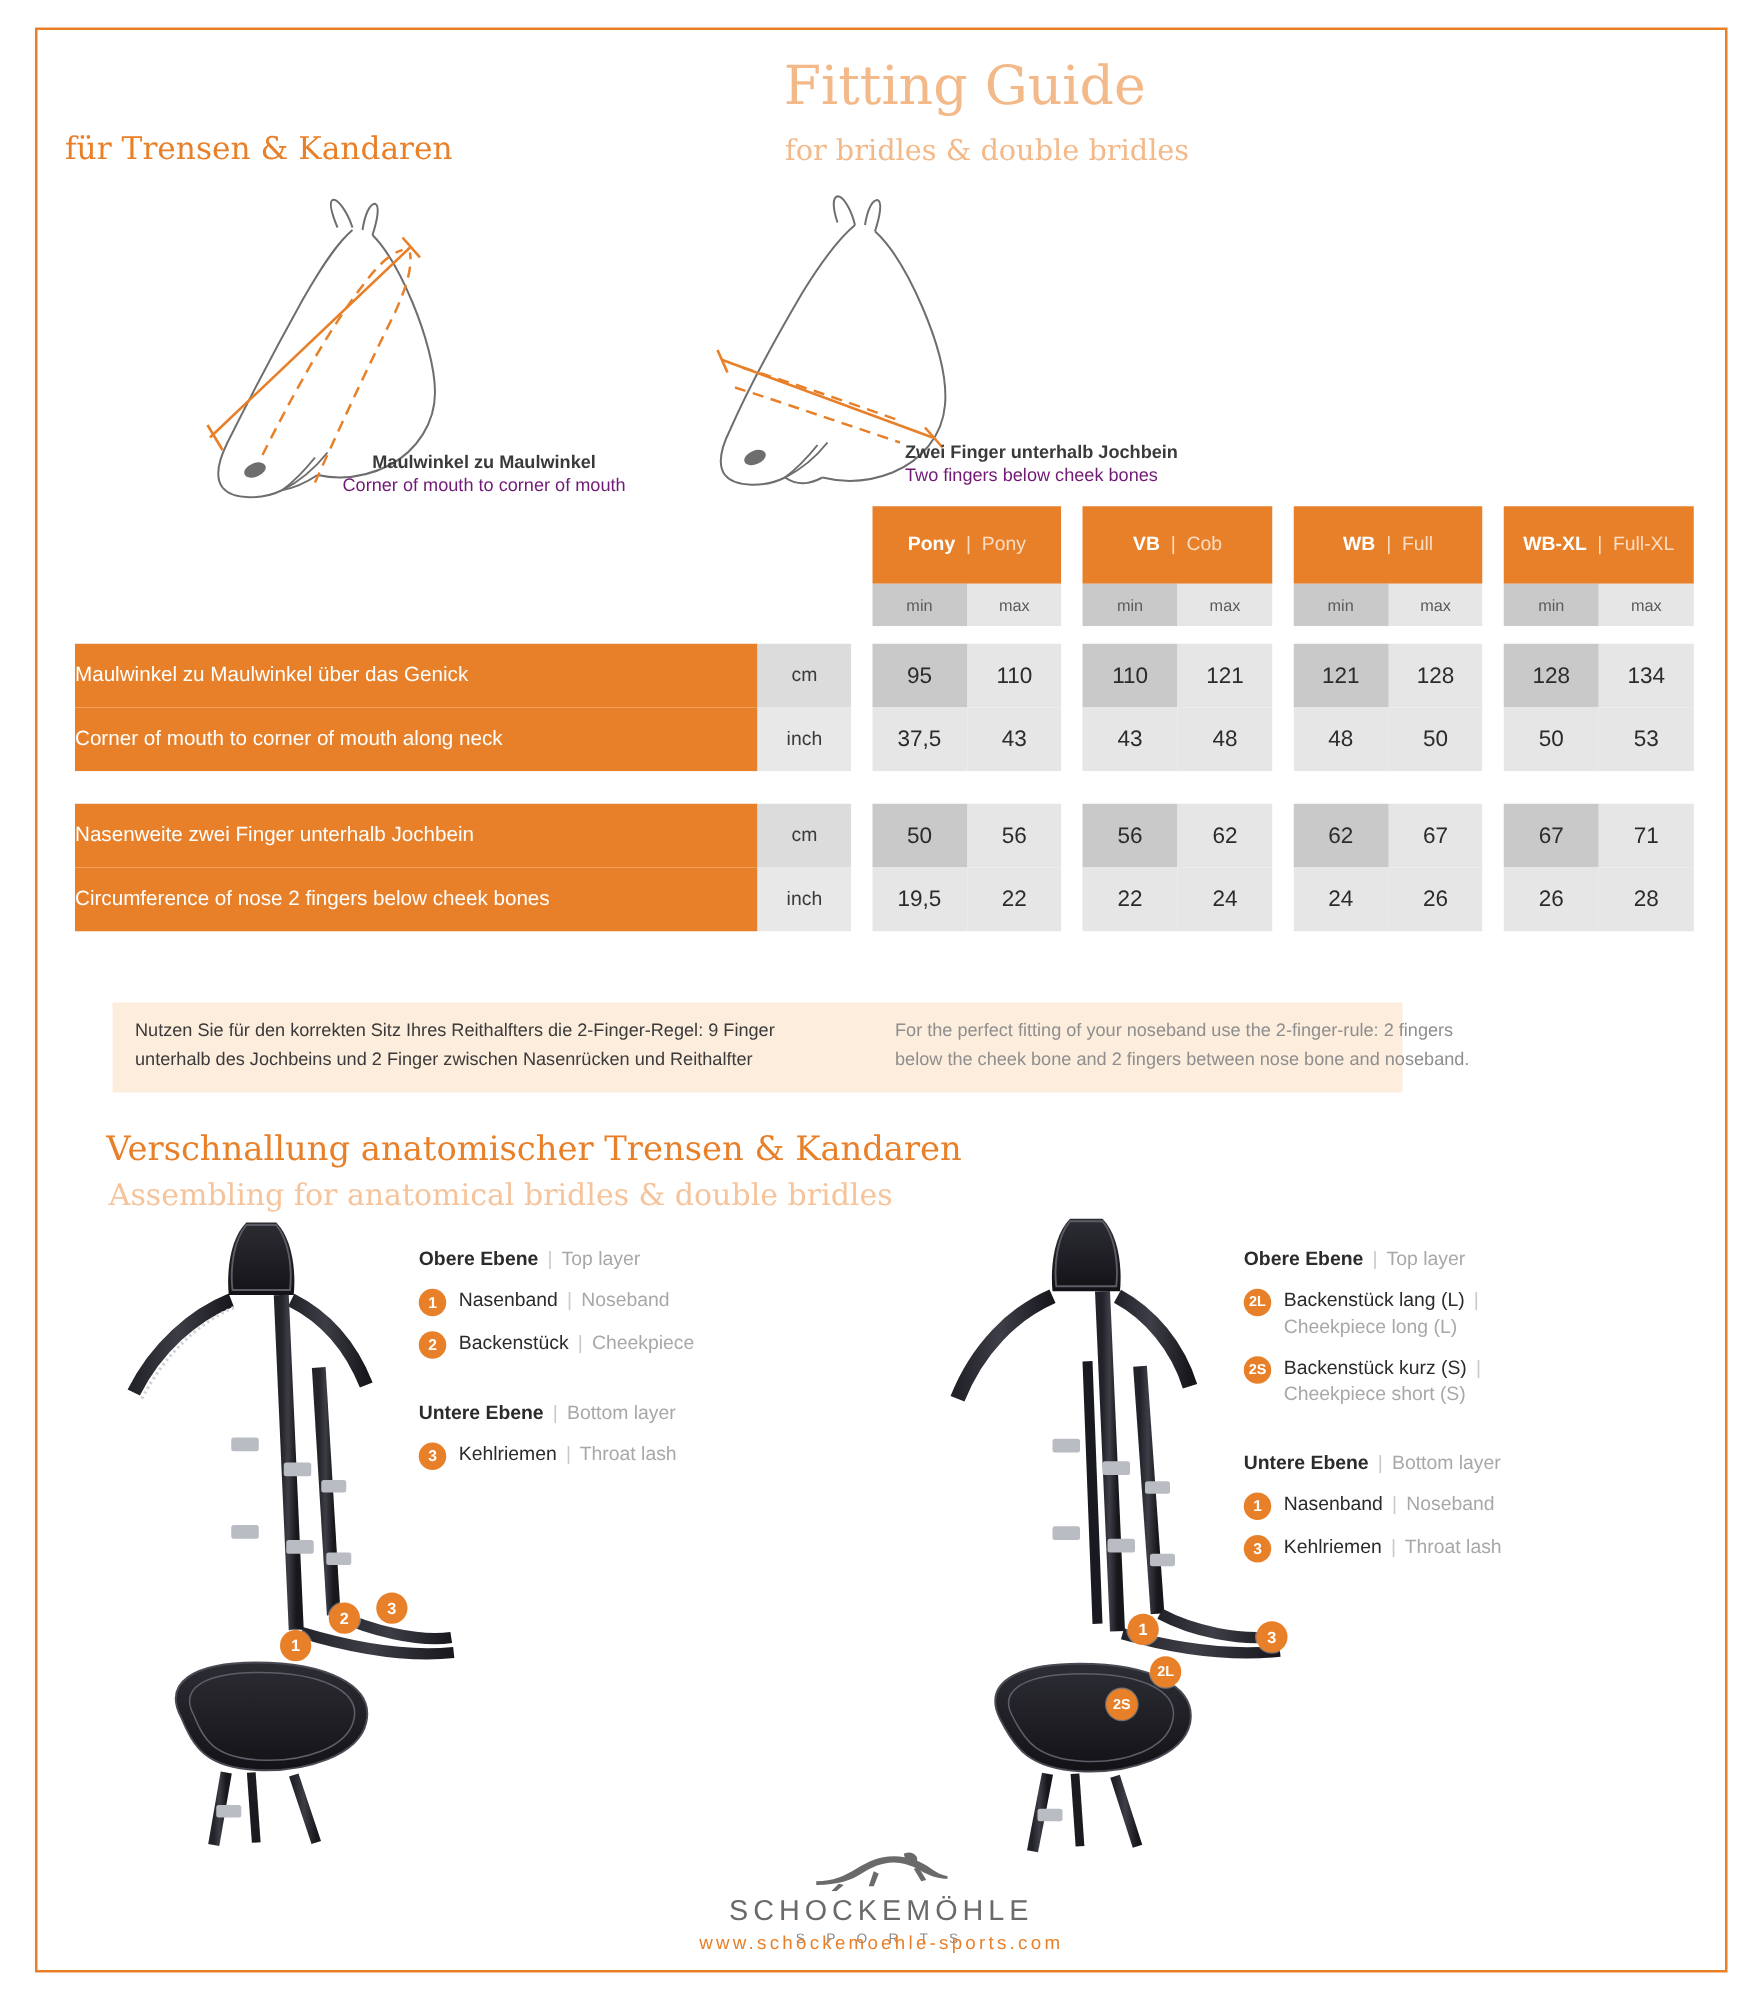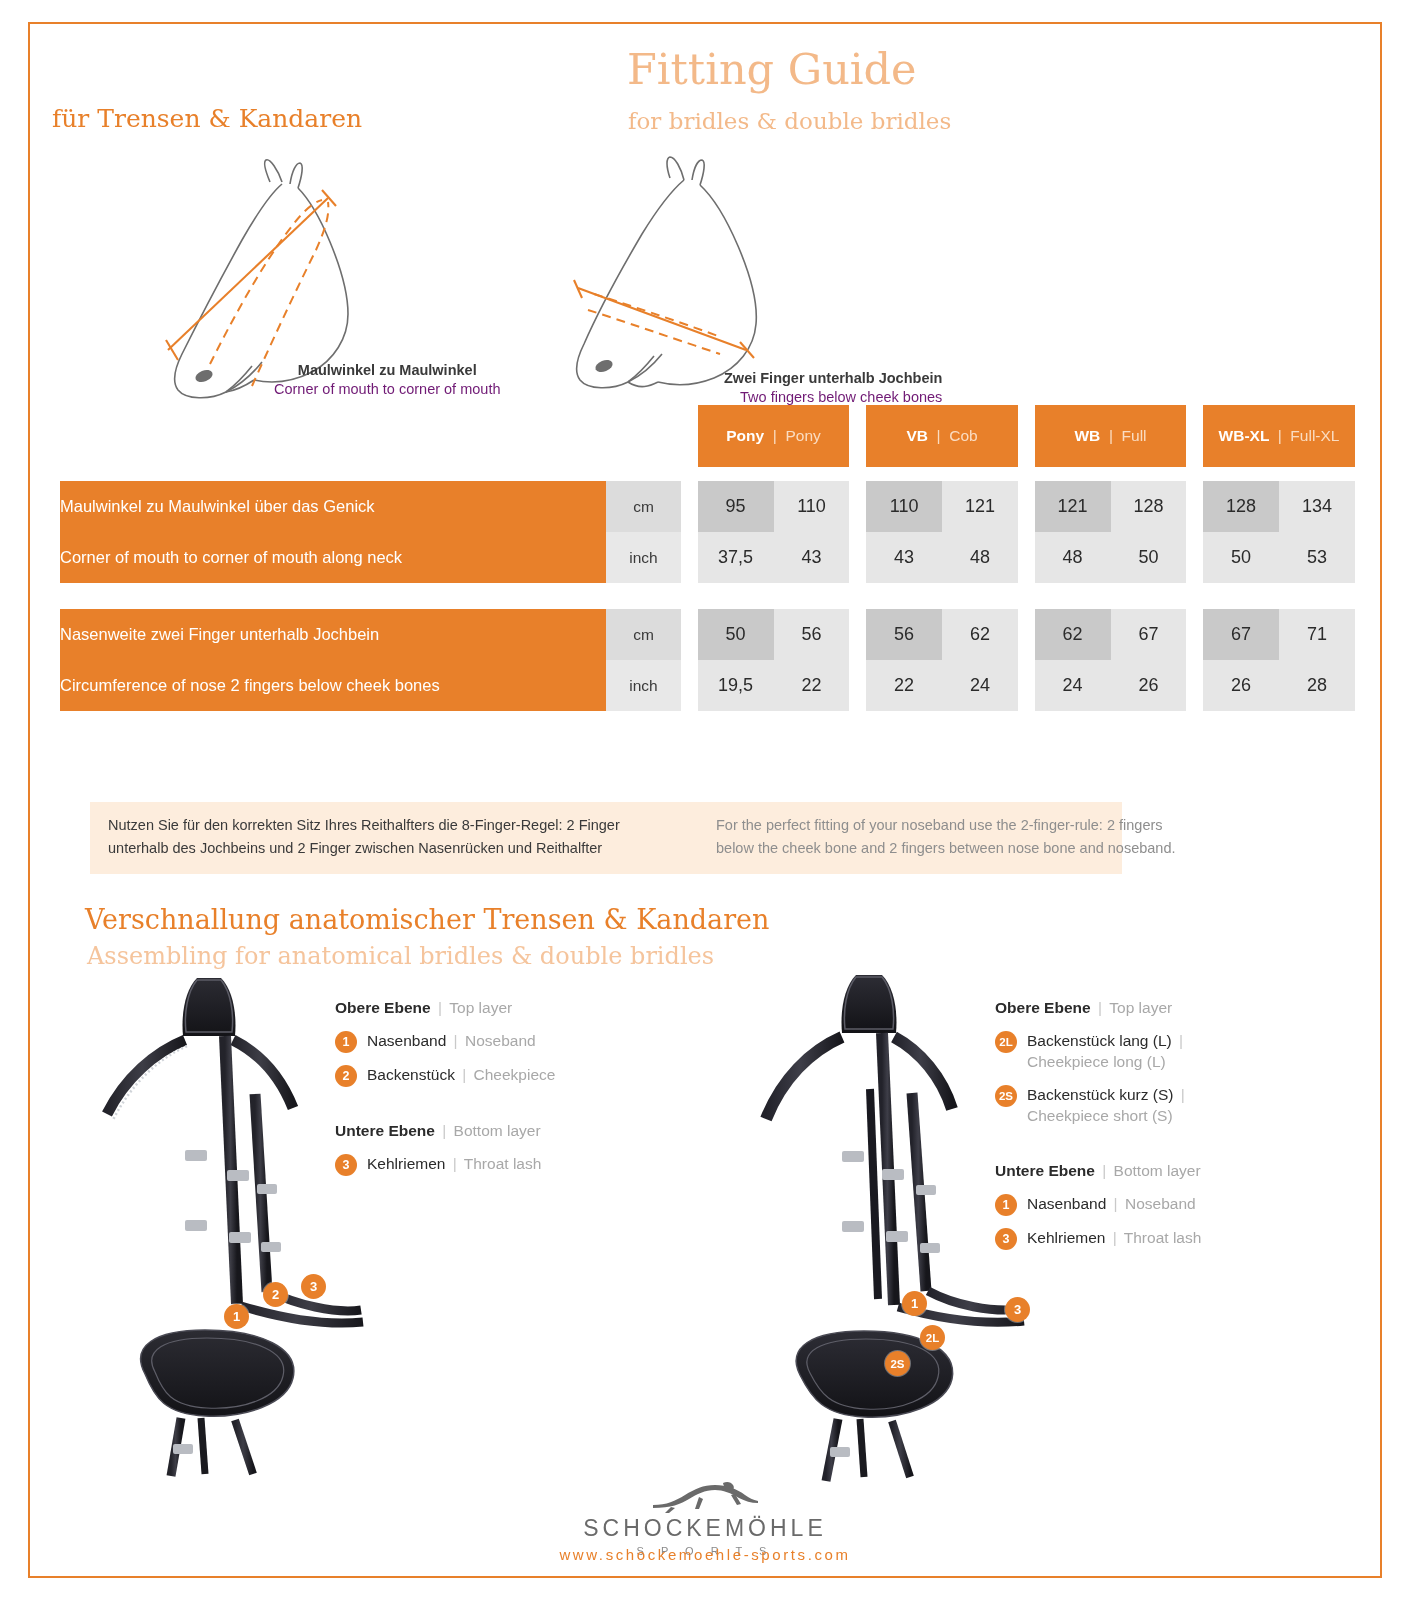--- a/index.html
+++ b/index.html
@@ -234,21 +234,21 @@
         <path d="M36 134 L204 196"></path>
         <path d="M32 126 L40 144"></path>
         <path d="M198 188 L212 204"></path>
       </g>
 
       <g stroke="#e8802a" stroke-width="2" fill="none" stroke-dasharray="9 6">
         <path d="M52 140 C84 150 132 166 176 182"></path>
         <path d="M46 156 C78 166 130 184 178 200"></path>
       </g>
     </svg>
-    <div style="position:absolute; left:182px; top:216px;text-align:right;">
+    <div style="position:absolute; left:182px; top:200px;">
       <div class="diagram-caption-de">Zwei Finger unterhalb Jochbein</div>
       <div class="diagram-caption-en">Two fingers below cheek bones</div>
     </div>
   </div>
 
   <div class="chart-title">
     <b>Maßtabelle</b>
     <span class="sep">|</span>
     <span class="en">measurement chart</span>
   </div>
@@ -278,20 +278,36 @@
         <span class="sl">Full</span>
       </td>
       <td class="gap-col"></td>
       <td class="sz-head" colspan="2">
         <span>WB-XL</span>
         <span class="sl">&nbsp;|&nbsp;</span>
         <span class="sl">Full-XL</span>
       </td>
     </tr>
 
+    <tr>
+      <td style="background:#fff;"></td>
+      <td style="background:#fff;"></td>
+      <td class="gap-col"></td>
+      <td class="mm-head mm-dark">min</td>
+      <td class="mm-head mm-light">max</td>
+      <td class="gap-col"></td>
+      <td class="mm-head mm-dark">min</td>
+      <td class="mm-head mm-light">max</td>
+      <td class="gap-col"></td>
+      <td class="mm-head mm-dark">min</td>
+      <td class="mm-head mm-light">max</td>
+      <td class="gap-col"></td>
+      <td class="mm-head mm-dark">min</td>
+      <td class="mm-head mm-light">max</td>
+    </tr>
 
     <tr class="spacer-row">
       <td colspan="14"></td>
     </tr>
 
     <tr>
       <td class="rowlabel-de">Maulwinkel zu Maulwinkel über das Genick</td>
       <td class="unit-cell">cm</td>
       <td class="gap-col"></td>
       <td class="val v-g1">95</td>
@@ -358,21 +374,21 @@
       <td class="val v-g2">24</td>
       <td class="val v-g2">26</td>
       <td class="gap-col"></td>
       <td class="val v-g2">26</td>
       <td class="val v-g2">28</td>
     </tr>
   </tbody>
     </table>
 
   <div class="tipbox">
-    <div class="tip-de">Nutzen Sie für den korrekten Sitz Ihres Reithalfters die 8-Finger-Regel: 2 Finger unterhalb des Jochbeins und 2 Finger zwischen Nasenrücken und Reithalfter</div>
+    <div class="tip-de">Nutzen Sie für den korrekten Sitz Ihres Reithalfters die 2-Finger-Regel: 9 Finger unterhalb des Jochbeins und 2 Finger zwischen Nasenrücken und Reithalfter</div>
     <div class="tip-en">For the perfect fitting of your noseband use the 2-finger-rule: 2 fingers below the cheek bone and 2 fingers between nose bone and noseband.</div>
   </div>
 
   <div class="sec2-de">Verschnallung anatomischer Trensen &amp; Kandaren</div>
   <div class="sec2-en">Assembling for anatomical bridles &amp; double bridles</div>
 
   <div class="bridle" style="left:55px; top:950px; width:285px; height:510px;">
     <svg width="285" height="510" viewBox="0 0 285 510">
       <defs>
         <linearGradient id="lth" x1="0" y1="0" x2="1" y2="0">

